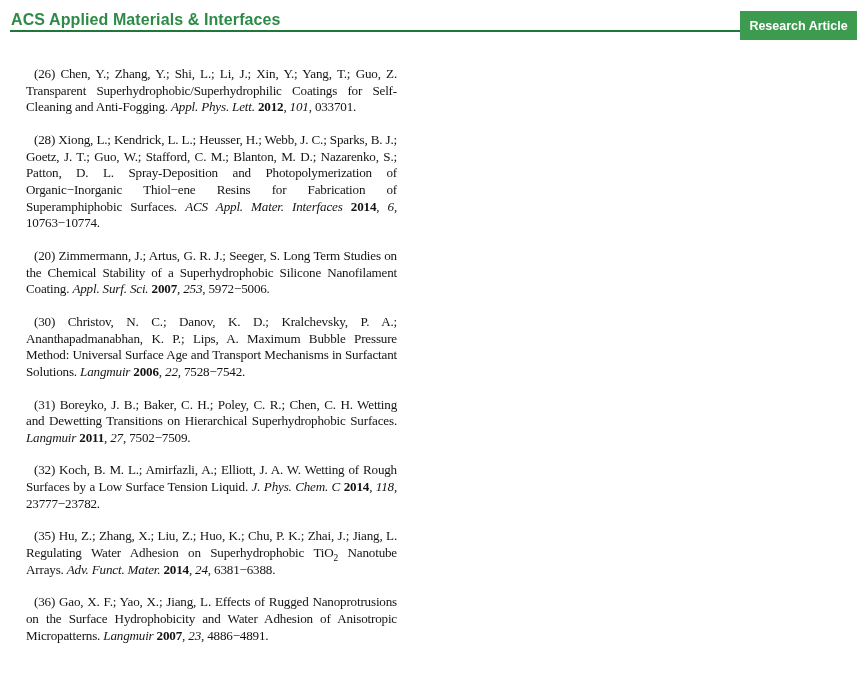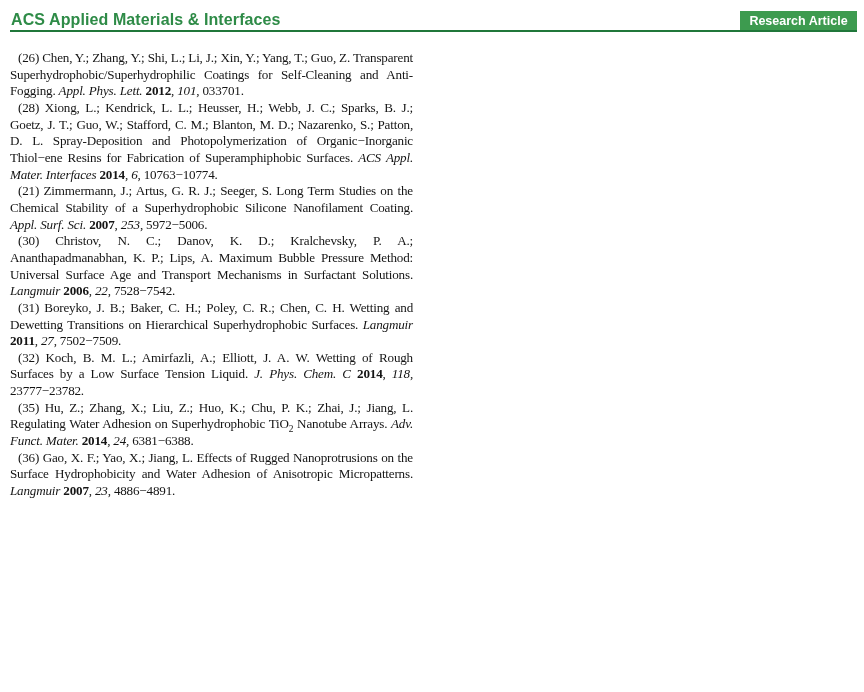--- a/index.html
+++ b/index.html
@@ -30,56 +30,56 @@
   }
   .header-rule {
     position: absolute;
     top: 30px; left: 10px;
     width: 847px; height: 2px;
     background: var(--rule);
   }
   .badge {
     position: absolute;
     top: 11px; left: 740px;
-    width: 117px; height: 19px;
+    width: 117px; height: 29px;
     background: var(--badge);
     color: #ffffff;
     font-family: "Liberation Sans", sans-serif;
     font-weight: bold;
     font-size: 12.5px;
     display: flex; align-items: center; justify-content: center;
     white-space: nowrap;
   }
 
   .refs {
     position: absolute;
     top: 50px; left: 10px;
     width: 403px;
     font-size: 13.1px;
     line-height: 16.65px;
     letter-spacing: -0.18px;
     text-align: justify;
   }
-  .ref { margin: 0; text-indent: 8px; }
+  .ref { margin: 16px; text-indent: 8px; }
   .seg-n { }
   .seg-i { font-style: italic; }
   .seg-b { font-weight: bold; }
   .seg-sub { vertical-align: sub; font-size: 0.72em; line-height: 0; }
 </style>
 </head>
 <body>
 
 <div class="page">
   <div class="journal-title">ACS Applied Materials &amp; Interfaces</div>
   <div class="header-rule"></div>
   <div class="badge">Research Article</div>
 
   <div class="refs">
       <p class="ref"><span class="seg-n">(26) Chen, Y.; Zhang, Y.; Shi, L.; Li, J.; Xin, Y.; Yang, T.; Guo, Z. Transparent Superhydrophobic/Superhydrophilic Coatings for Self-Cleaning and Anti-Fogging. </span><span class="seg-i">Appl. Phys. Lett. </span><span class="seg-b">2012</span><span class="seg-n">, </span><span class="seg-i">101</span><span class="seg-n">, 033701.</span></p>
       <p class="ref"><span class="seg-n">(28) Xiong, L.; Kendrick, L. L.; Heusser, H.; Webb, J. C.; Sparks, B. J.; Goetz, J. T.; Guo, W.; Stafford, C. M.; Blanton, M. D.; Nazarenko, S.; Patton, D. L. Spray-Deposition and Photopolymerization of Organic−Inorganic Thiol−ene Resins for Fabrication of Superamphiphobic Surfaces. </span><span class="seg-i">ACS Appl. Mater. Interfaces </span><span class="seg-b">2014</span><span class="seg-n">, </span><span class="seg-i">6</span><span class="seg-n">, 10763−10774.</span></p>
-      <p class="ref"><span class="seg-n">(21) Zimmermann, J.; Artus, G. R. J.; Seeger, S. Long Term Studies on the Chemical Stability of a Superhydrophobic Silicone Nanofilament Coating. </span><span class="seg-i">Appl. Surf. Sci. </span><span class="seg-b">2007</span><span class="seg-n">, </span><span class="seg-i">253</span><span class="seg-n">, 5972−5006.</span></p>
+      <p class="ref"><span class="seg-n">(20) Zimmermann, J.; Artus, G. R. J.; Seeger, S. Long Term Studies on the Chemical Stability of a Superhydrophobic Silicone Nanofilament Coating. </span><span class="seg-i">Appl. Surf. Sci. </span><span class="seg-b">2007</span><span class="seg-n">, </span><span class="seg-i">253</span><span class="seg-n">, 5972−5006.</span></p>
       <p class="ref"><span class="seg-n">(30) Christov, N. C.; Danov, K. D.; Kralchevsky, P. A.; Ananthapadmanabhan, K. P.; Lips, A. Maximum Bubble Pressure Method: Universal Surface Age and Transport Mechanisms in Surfactant Solutions. </span><span class="seg-i">Langmuir </span><span class="seg-b">2006</span><span class="seg-n">, </span><span class="seg-i">22</span><span class="seg-n">, 7528−7542.</span></p>
       <p class="ref"><span class="seg-n">(31) Boreyko, J. B.; Baker, C. H.; Poley, C. R.; Chen, C. H. Wetting and Dewetting Transitions on Hierarchical Superhydrophobic Surfaces. </span><span class="seg-i">Langmuir </span><span class="seg-b">2011</span><span class="seg-n">, </span><span class="seg-i">27</span><span class="seg-n">, 7502−7509.</span></p>
       <p class="ref"><span class="seg-n">(32) Koch, B. M. L.; Amirfazli, A.; Elliott, J. A. W. Wetting of Rough Surfaces by a Low Surface Tension Liquid. </span><span class="seg-i">J. Phys. Chem. C </span><span class="seg-b">2014</span><span class="seg-n">, </span><span class="seg-i">118</span><span class="seg-n">, 23777−23782.</span></p>
       <p class="ref"><span class="seg-n">(35) Hu, Z.; Zhang, X.; Liu, Z.; Huo, K.; Chu, P. K.; Zhai, J.; Jiang, L. Regulating Water Adhesion on Superhydrophobic TiO</span><span class="seg-sub">2</span><span class="seg-n"> Nanotube Arrays. </span><span class="seg-i">Adv. Funct. Mater. </span><span class="seg-b">2014</span><span class="seg-n">, </span><span class="seg-i">24</span><span class="seg-n">, 6381−6388.</span></p>
       <p class="ref"><span class="seg-n">(36) Gao, X. F.; Yao, X.; Jiang, L. Effects of Rugged Nanoprotrusions on the Surface Hydrophobicity and Water Adhesion of Anisotropic Micropatterns. </span><span class="seg-i">Langmuir </span><span class="seg-b">2007</span><span class="seg-n">, </span><span class="seg-i">23</span><span class="seg-n">, 4886−4891.</span></p>
     </div>
 </div>
 
 </body></html>

